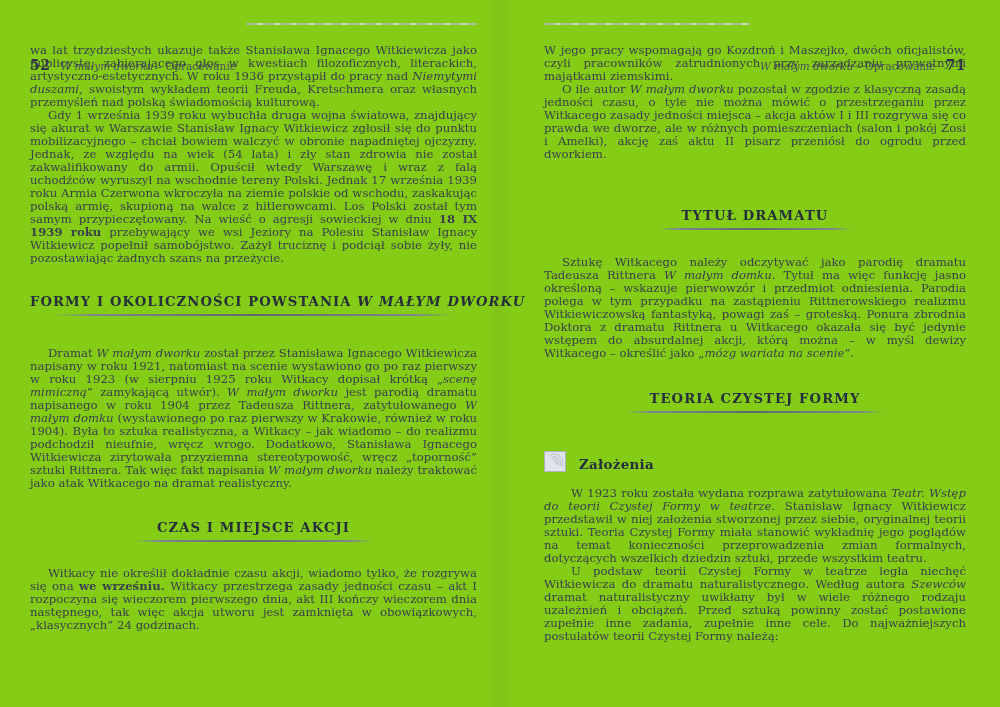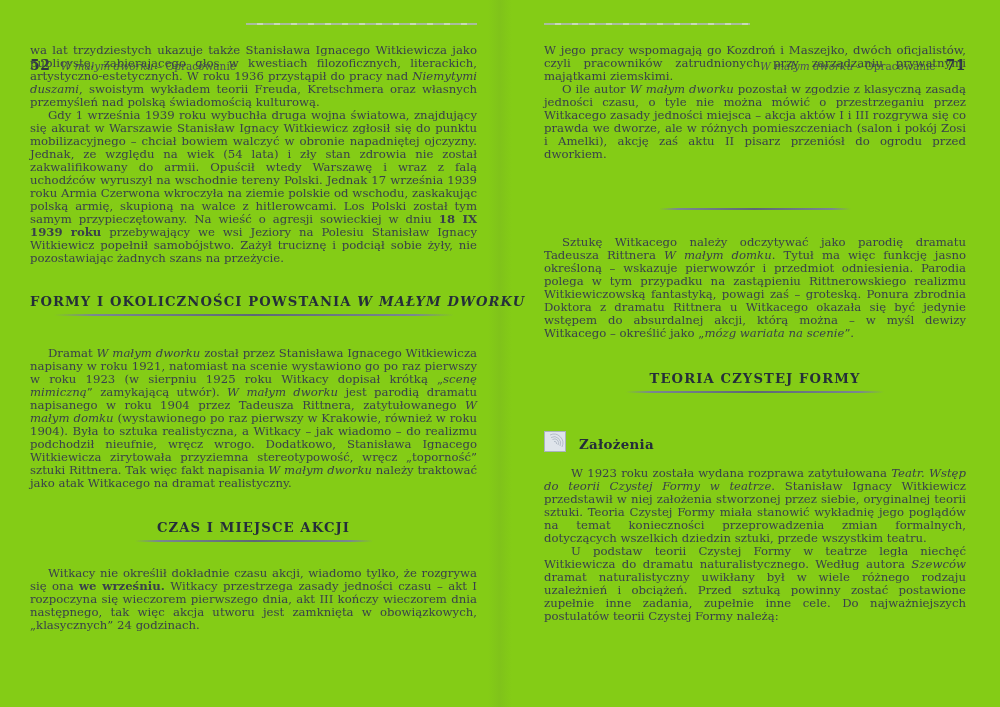--- a/index.html
+++ b/index.html
@@ -70,20 +70,21 @@
   <div class="page right">
     <div class="pageheader">
       <span class="header-rule"></span>
       <span class="header-title"><span class="bk">W małym dworku</span><span> – Opracowanie</span></span>
       <span class="pagenum">71</span>
     </div>
     <div class="content">
         <p class="para"><span>W jego pracy wspomagają go Kozdroń i Maszejko, dwóch oficjalistów, czyli pracowników zatrudnionych przy zarządzaniu prywatnymi majątkami ziemskimi.</span></p>
         <p class="para indent"><span>O ile autor </span><span class="it">W małym dworku</span><span> pozostał w zgodzie z klasyczną zasadą jedności czasu, o tyle nie można mówić o przestrzeganiu przez Witkacego zasady jedności miejsca – akcja aktów I i III rozgrywa się co prawda we dworze, ale w różnych pomieszczeniach (salon i pokój Zosi i Amelki), akcję zaś aktu II pisarz przeniósł do ogrodu przed dworkiem.</span></p>
         <div class="heading-block" style="margin-top: 47px;">
+          <h2 class="heading"><span>TYTUŁ DRAMATU</span></h2>
           <div class="heading-rule" style="width: 192px;"></div>
         </div>
         <p class="para indent" style="margin-top: 26px;"><span>Sztukę Witkacego należy odczytywać jako parodię dramatu Tadeusza Rittnera </span><span class="it">W małym domku</span><span>. Tytuł ma więc funkcję jasno określoną – wskazuje pierwowzór i przedmiot odniesienia. Parodia polega w tym przypadku na zastąpieniu Rittnerowskiego realizmu Witkiewiczowską fantastyką, powagi zaś – groteską. Ponura zbrodnia Doktora z dramatu Rittnera u Witkacego okazała się być jedynie wstępem do absurdalnej akcji, którą można – w myśl dewizy Witkacego – określić jako „</span><span class="it">mózg wariata na scenie</span><span>”.</span></p>
         <div class="heading-block" style="margin-top: 31px;">
           <h2 class="heading"><span>TEORIA CZYSTEJ FORMY</span></h2>
           <div class="heading-rule" style="width: 258px;"></div>
         </div>
         <div class="subheading" style="margin-top: 38px;">
           <span><svg class="sub-icon" viewBox="0 0 22 21" xmlns="http://www.w3.org/2000/svg">
               <rect x="0.5" y="0.5" width="21" height="20" fill="#dfe4eb" stroke="#aab3c0"></rect>

